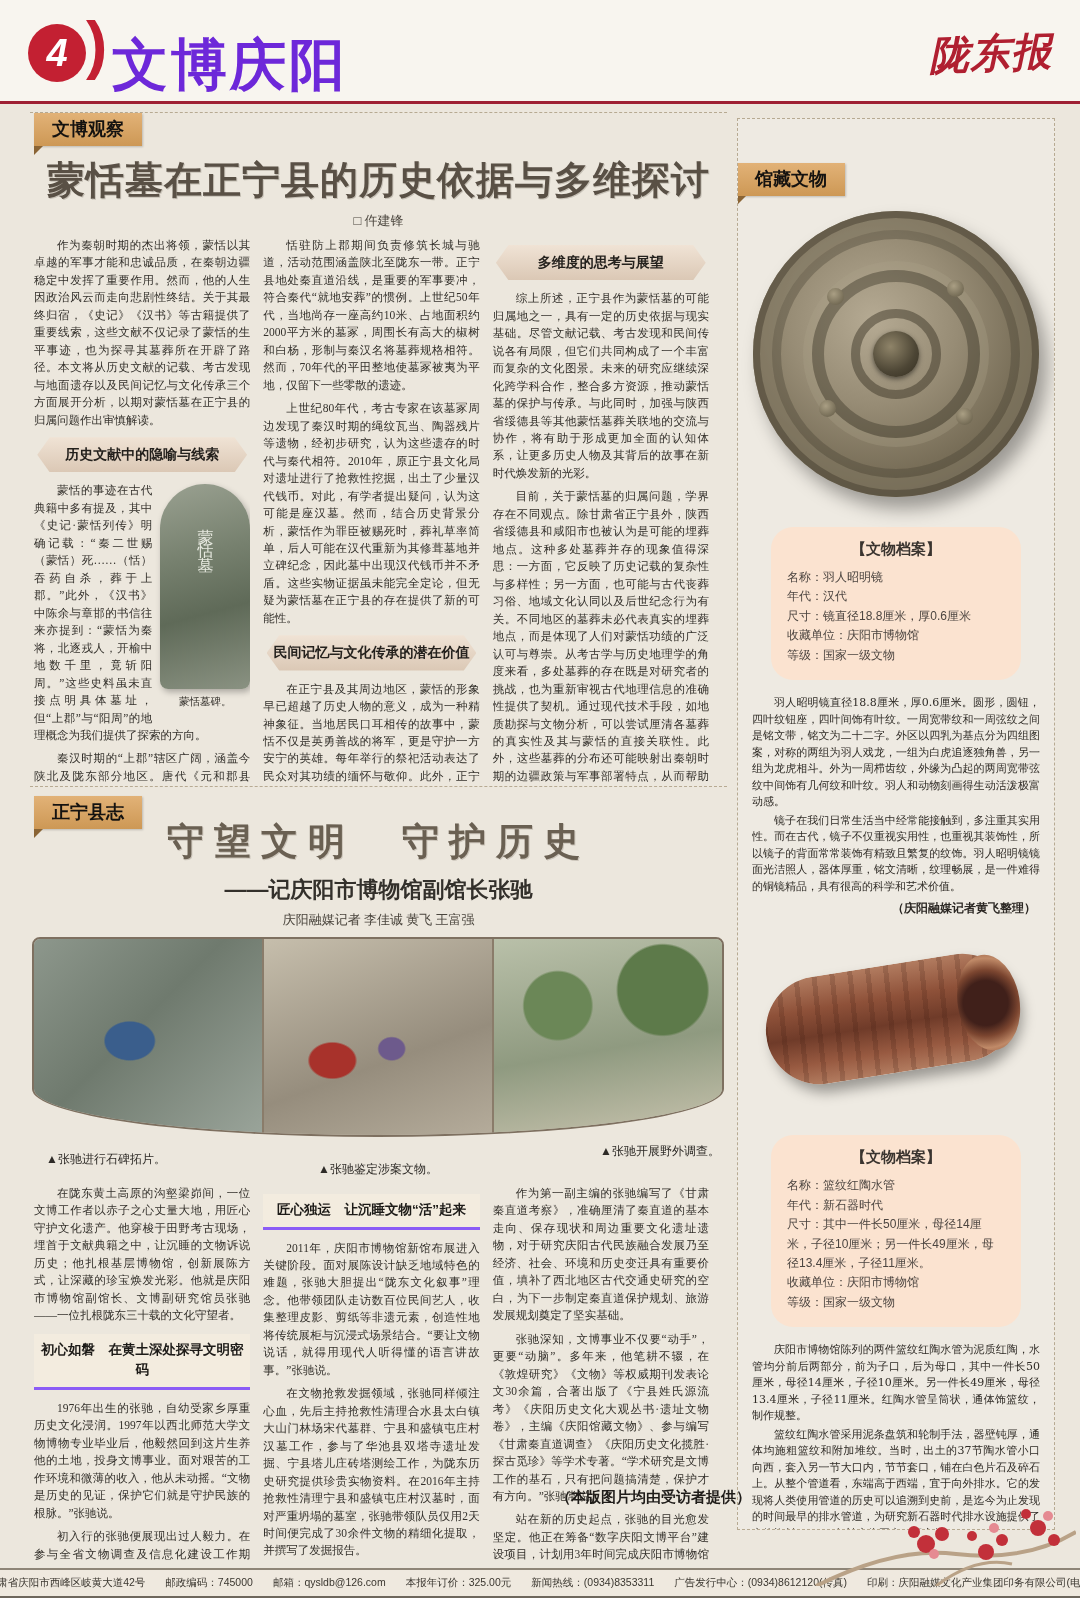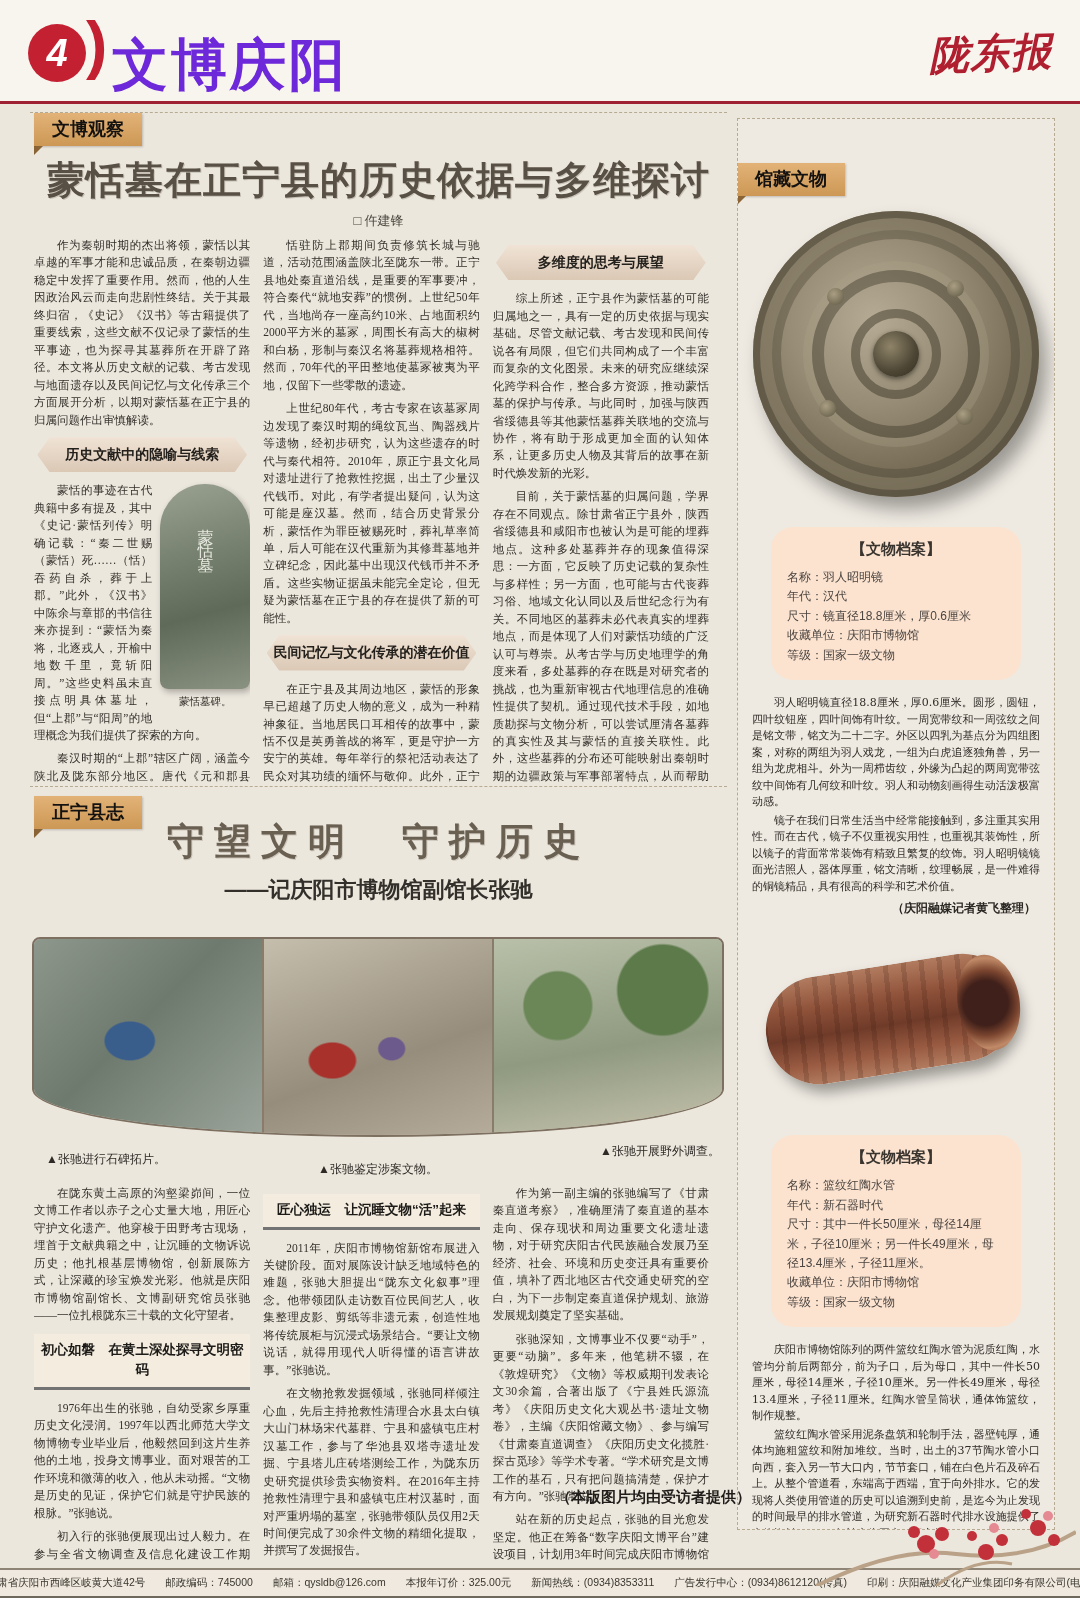--- a/index.html
+++ b/index.html
@@ -73,21 +73,21 @@
   .photo { flex:1; }
   .photo-1 { background:radial-gradient(ellipse at 42% 52%, #3a5e8c 0 13%, rgba(0,0,0,0) 14%), linear-gradient(135deg,#8d978c 0%,#6f7a6e 45%,#9aa49a 100%); }
   .photo-2 { background:radial-gradient(ellipse at 30% 62%, #a8322b 0 10%, rgba(0,0,0,0) 11%), radial-gradient(ellipse at 56% 56%, #6d5a8c 0 7%, rgba(0,0,0,0) 8%), linear-gradient(160deg,#c6beac 0%,#968d7d 60%,#b5ac9b 100%); border-left:2px solid #8a7c6a; border-right:2px solid #8a7c6a; }
   .photo-3 { background:radial-gradient(circle at 74% 26%, #5d7a4a 0 20%, rgba(0,0,0,0) 21%), radial-gradient(circle at 28% 34%, #6b8757 0 16%, rgba(0,0,0,0) 17%), linear-gradient(170deg,#b9c0a9 0%,#8f9a80 55%,#c9c4af 100%); }
   .photo-caps { position:absolute; top:354px; left:2px; width:692px; height:34px; font-size:12px; color:#2e2b27; }
   .cap-left { position:absolute; left:14px; top:10px; }
   .cap-mid { position:absolute; left:50%; transform:translateX(-50%); top:20px; }
   .cap-right { position:absolute; right:4px; top:2px; }
   .a2-cols { top:398px; }
   .a2-cols .col { height:376px; }
-  .a2-subhead { font-family:"Liberation Sans",sans-serif; font-weight:bold; font-size:13.5px; color:#1d1b18; background:#f3ecdf; padding:6px 4px; border-bottom:3px solid #737373; margin:9px 0 10px; text-align:center; }
+  .a2-subhead { font-family:"Liberation Sans",sans-serif; font-weight:bold; font-size:13.5px; color:#1d1b18; background:#f3ecdf; padding:6px 4px; border-bottom:3px solid #8b5cf6; margin:9px 0 10px; text-align:center; }
   
   .footer { position:absolute; left:0; top:1568px; width:1080px; height:30px; border-top:2px solid #8e8577; border-bottom:2px solid #6e675c; background:#efe9df; display:flex; align-items:center; justify-content:center; gap:20px; font-size:10.5px; color:#3a362f; font-family:"Liberation Sans",sans-serif; white-space:nowrap; }
   .blossom { position:absolute; right:4px; top:1436px; z-index:1; }
 </style>
 </head>
 <body>
 
 <div class="header">
   <div class="issue-badge">4</div>
   <div class="issue-paren">)</div>
@@ -180,20 +180,21 @@
   </div>
 
 </div>
 
 <div class="side-note">（本版图片均由受访者提供）</div>
 
 <div class="article2">
   <div class="tab">正宁县志</div>
   <div class="a2-title">守望文明　守护历史</div>
   <div class="a2-subtitle">——记庆阳市博物馆副馆长张驰</div>
+  <div class="a2-byline">庆阳融媒记者 李佳诚 黄飞 王富强</div>
   <div class="photo-strip">
     <div class="photo photo-1"></div>
     <div class="photo photo-2"></div>
     <div class="photo photo-3"></div>
   </div>
   <div class="photo-caps">
     <span class="cap-left">▲张驰进行石碑拓片。</span>
     <span class="cap-mid">▲张驰鉴定涉案文物。</span>
     <span class="cap-right">▲张驰开展野外调查。</span>
   </div>

